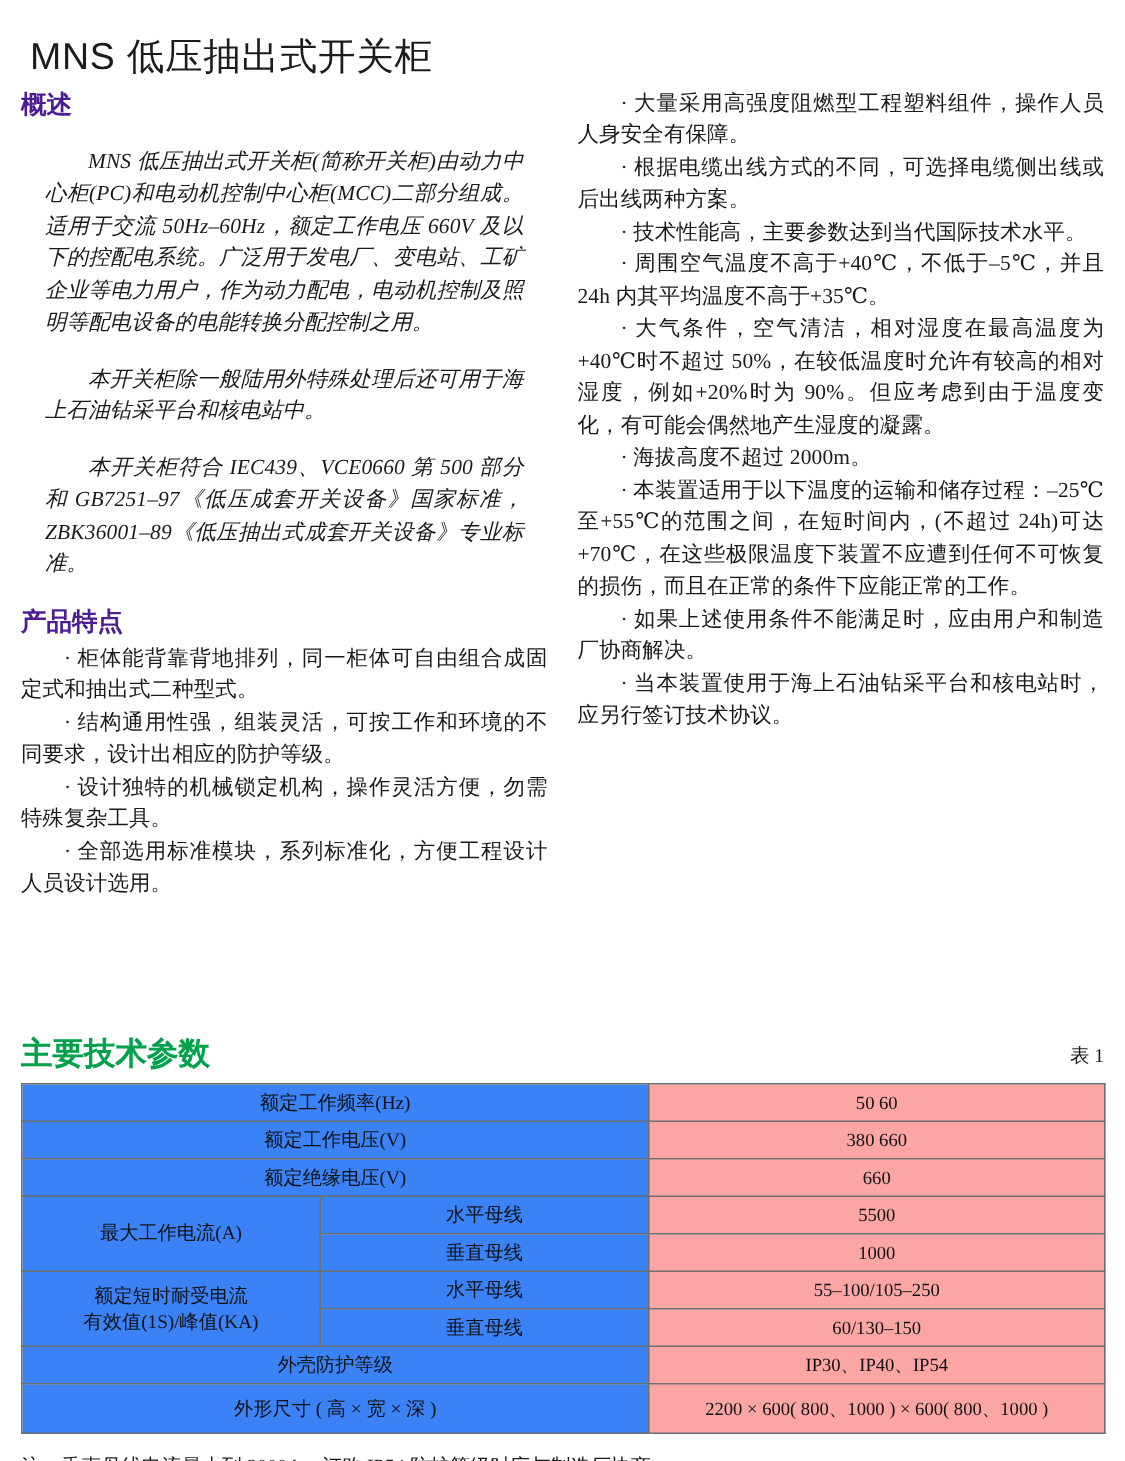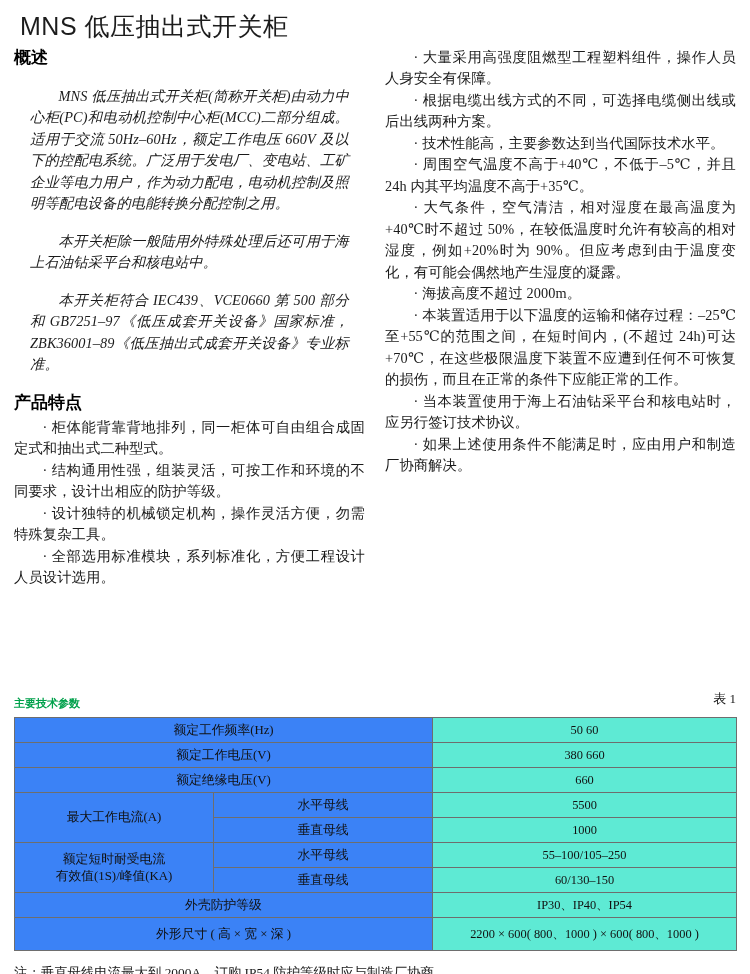--- a/index.html
+++ b/index.html
@@ -12,21 +12,21 @@
     height: 974px;
     font-family: "Liberation Serif", "DejaVu Serif", serif;
     color: #1a1a1a;
     position: relative;
     overflow: hidden;
   }
   .page {
     width: 750px;
     height: 860px;
     box-sizing: border-box;
-    padding: 8px 14px 0 14px;
+    padding: 20px 14px 0 14px;
     position: relative;
   }
 
   
   .doc-title {
     font-family: "Liberation Sans", "DejaVu Sans", sans-serif;
     font-size: 25px;
     font-weight: 400;
     letter-spacing: 0.5px;
     color: #1c1c1c;
@@ -42,21 +42,21 @@
   }
   .col {
     width: 351px;
     flex: 0 0 351px;
   }
 
   .sec-head {
     font-family: "Liberation Sans", "DejaVu Sans", sans-serif;
     font-size: 17px;
     font-weight: bold;
-    color: #000000;
+    color: #4c1d95;
     margin: 2px 0 2px 0;
     line-height: 1.35;
   }
   .sec-head.tight { margin-top: 0; }
 
   p.para {
     font-size: 14.3px;
     line-height: 21.5px;
     margin: 16px;
     text-align: justify;
@@ -83,21 +83,21 @@
     top: 690px;
   }
   .table-head-row {
     display: flex;
     align-items: flex-end;
     justify-content: space-between;
     margin-bottom: 7px;
   }
   .table-title {
     font-family: "Liberation Sans", "DejaVu Sans", sans-serif;
-    font-size: 11px;
+    font-size: 21px;
     font-weight: bold;
     color: #00a14b;
     line-height: 1.2;
   }
   .table-label {
     font-size: 13px;
     color: #1a1a1a;
     padding-bottom: 2px;
   }
 
@@ -114,21 +114,21 @@
     vertical-align: middle;
     height: 22px;
     padding: 1px 3px;
     color: #111;
   }
   td.g {
     background: #3b82f6;
     font-size: 12.8px;
   }
   td.v {
-    background: #5eead4;
+    background: #fca5a5;
     font-size: 12.4px;
   }
   td.two-line { line-height: 17px; }
 
   .footnote {
     margin-top: 12px;
     font-size: 13.4px;
     color: #1a1a1a;
     line-height: 1.5;
   }
@@ -162,22 +162,22 @@
 
       <p class="bullet">· 大量采用高强度阻燃型工程塑料组件，操作人员人身安全有保障。</p>
       <p class="bullet">· 根据电缆出线方式的不同，可选择电缆侧出线或后出线两种方案。</p>
       <p class="bullet">· 技术性能高，主要参数达到当代国际技术水平。</p>
 
 
       <p class="bullet">· 周围空气温度不高于+40℃，不低于–5℃，并且 24h 内其平均温度不高于+35℃。</p>
       <p class="bullet">· 大气条件，空气清洁，相对湿度在最高温度为+40℃时不超过 50%，在较低温度时允许有较高的相对湿度，例如+20%时为 90%。但应考虑到由于温度变化，有可能会偶然地产生湿度的凝露。</p>
       <p class="bullet">· 海拔高度不超过 2000m。</p>
       <p class="bullet">· 本装置适用于以下温度的运输和储存过程：–25℃至+55℃的范围之间，在短时间内，(不超过 24h)可达+70℃，在这些极限温度下装置不应遭到任何不可恢复的损伤，而且在正常的条件下应能正常的工作。</p>
+      <p class="bullet">· 如果上述使用条件不能满足时，应由用户和制造厂协商解决。</p>
       <p class="bullet">· 当本装置使用于海上石油钻采平台和核电站时，应另行签订技术协议。</p>
-      <p class="bullet">· 如果上述使用条件不能满足时，应由用户和制造厂协商解决。</p>
     </div>
   </div>
 
   <div class="table-section">
 
     <div class="table-head-row">
       <div class="table-title">主要技术参数</div>
       <div class="table-label">表 1</div>
     </div>
 

